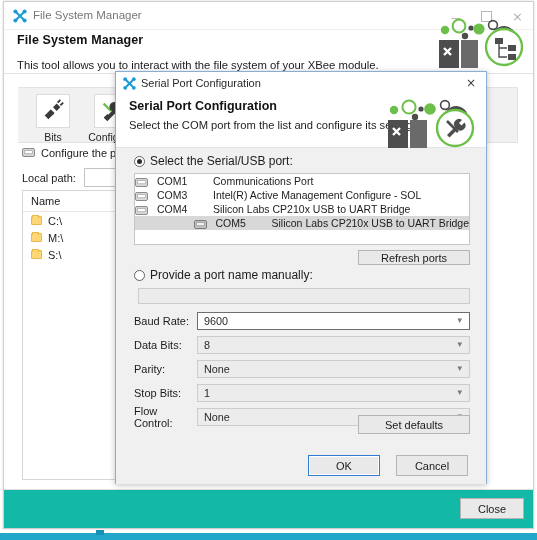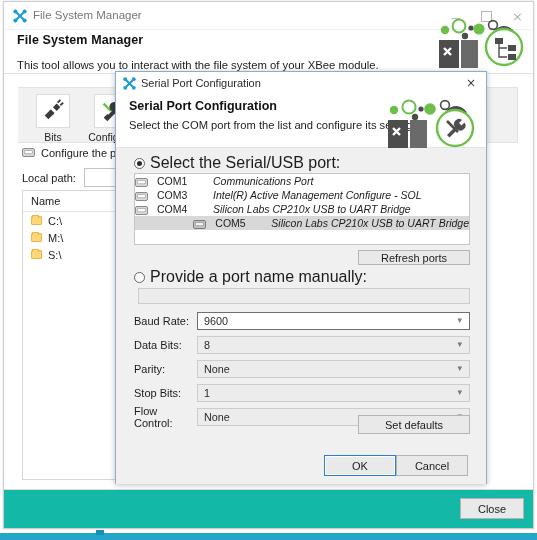--- a/index.html
+++ b/index.html
@@ -324,21 +324,21 @@
   }
   .radio.checked::after {
     content: "";
     position: absolute;
     left: 2px; top: 2px;
     width: 5px; height: 5px;
     border-radius: 50%;
     background: #2b2b2b;
   }
   .radio-row .rlabel {
-    font-size: 16px; color: #1c1c1c; white-space: nowrap;
+    font-size: 12px; color: #1c1c1c; white-space: nowrap;
   }
 
   
   .port-list {
     position: absolute;
     left: 18px; top: 25px;
     width: 336px; height: 72px;
     background: #ffffff;
     border: 1px solid #c6c6c6;
     overflow: hidden;
@@ -356,21 +356,20 @@
   .port-row .pname {
     width: 56px;
     font-size: 10.5px;
     color: #1c1c1c;
     flex: none;
   }
   .port-row .pdesc {
     font-size: 10.5px;
     color: #1c1c1c;
     white-space: nowrap;
-    font-style: italic;
   }
 
   .refresh-btn {
     position: absolute;
     left: 242px; top: 102px;
     width: 112px; height: 15px;
   }
 
   .manual-input {
     position: absolute;
@@ -426,21 +425,21 @@
     left: 242px; top: 267px;
     width: 112px; height: 19px;
   }
 
   .dlg-actions {
     position: absolute;
     left: 0; bottom: 8px;
     width: 100%;
     display: flex;
     justify-content: flex-end;
-    gap: 0;
+    gap: 16px;
     padding-right: 18px;
   }
   .dlg-actions .btn { width: 72px; height: 21px; }
   .btn.primary {
     border: 1px solid #2f7dd1;
     background: #e9e9e9;
     box-shadow: inset 0 0 0 1px #ffffff;
   }
 </style>
 </head>

